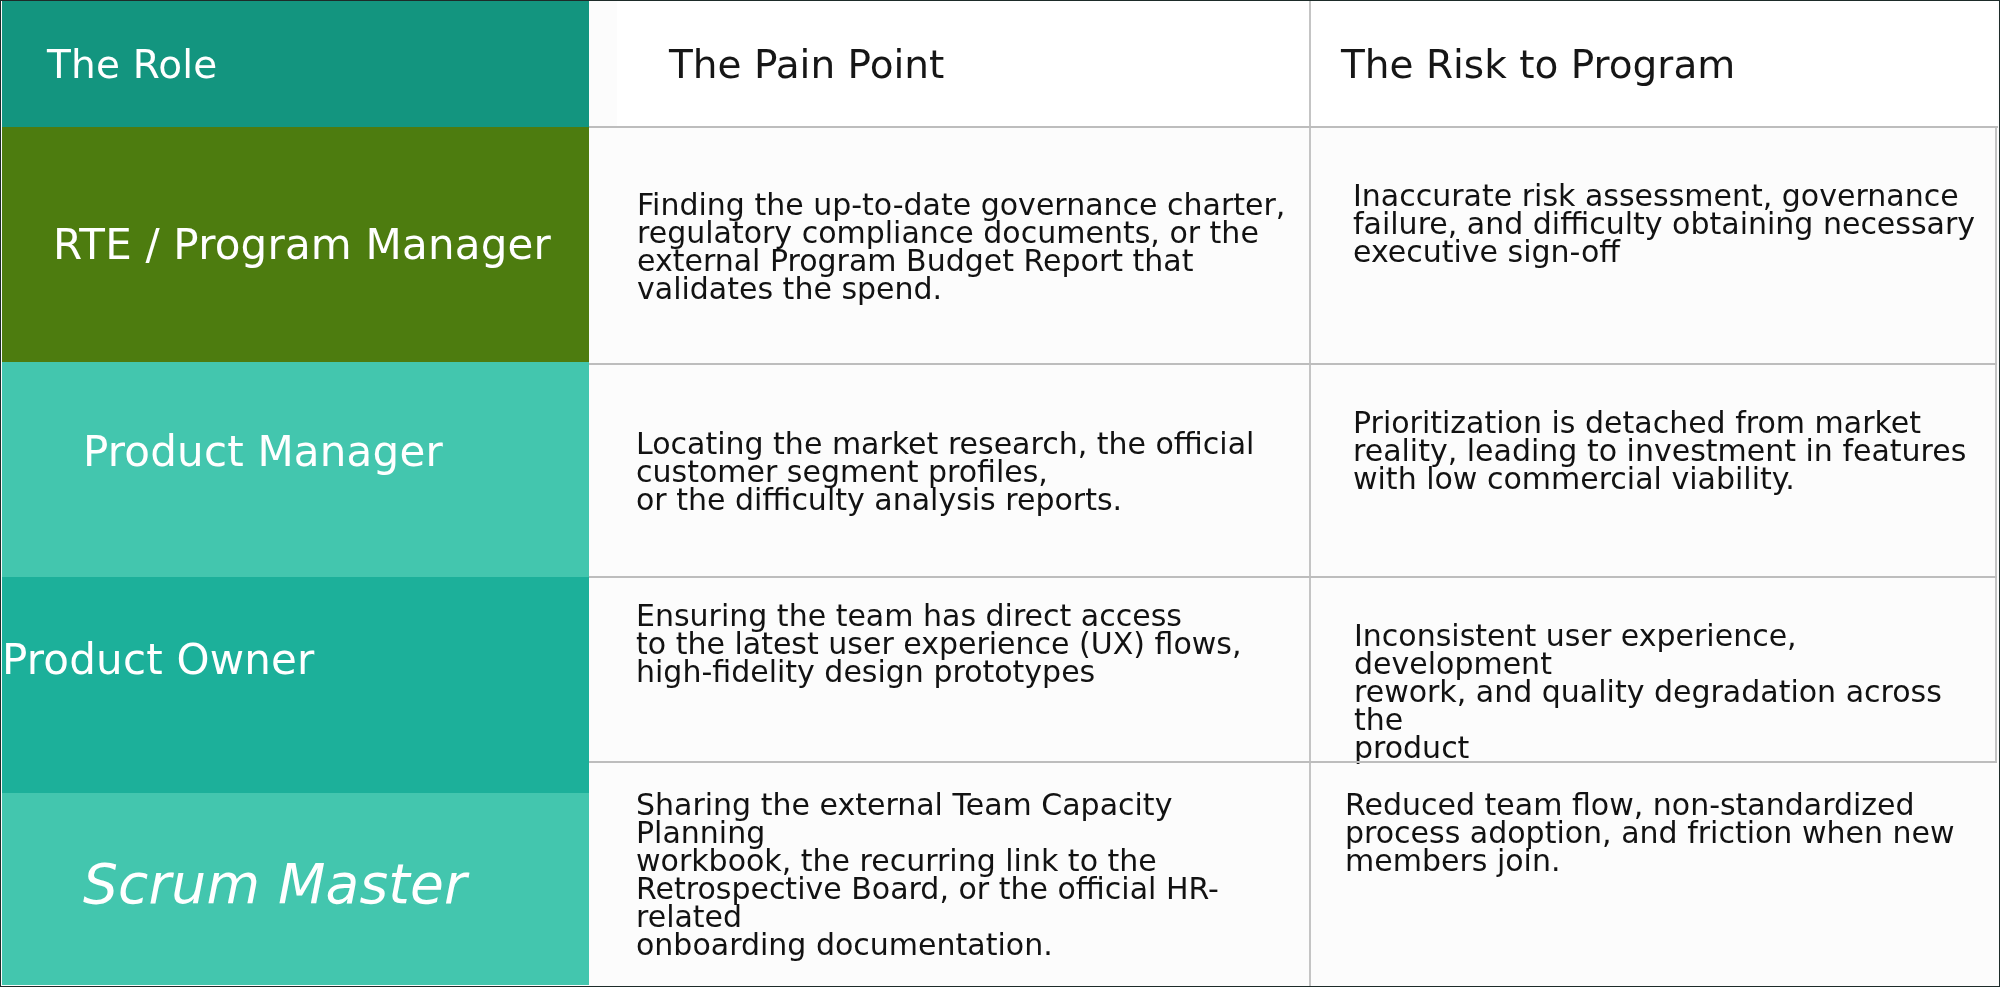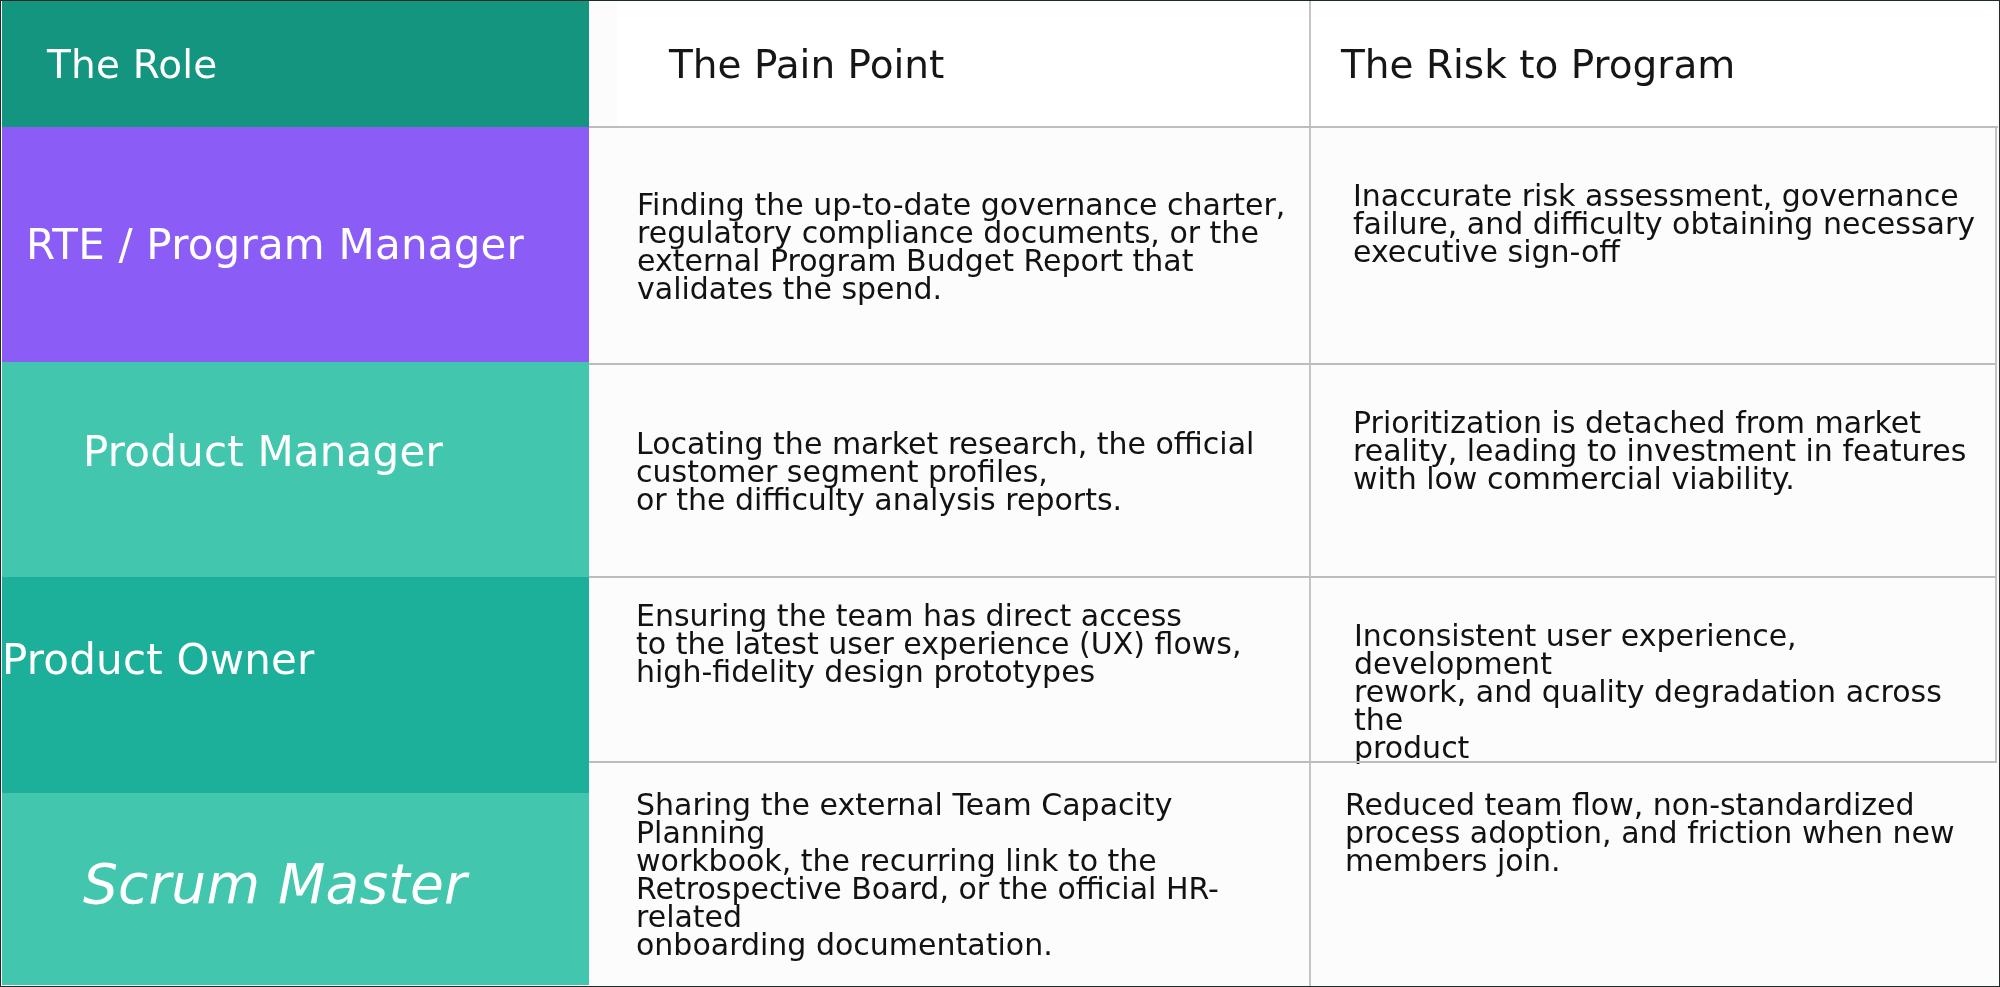--- a/index.html
+++ b/index.html
@@ -14,21 +14,21 @@
   .vline { position:absolute; width:2px; background:#c4c4c4; }
 </style>
 </head>
 <body>
 
 <div class="frame"></div>
 
 <div class="role-cell" style="top:1px;height:126px;background:#13957f;padding-left:45px;">
   <span class="role-text">The Role</span>
 </div>
-<div class="role-cell" style="top:127px;height:235px;background:#8b5cf6;padding-left:24px;">
+<div class="role-cell" style="top:127px;height:235px;background:#4d7c0f;padding-left:51px;">
   <span class="role-text" style="font-size:42px;">RTE / Program Manager</span>
 </div>
 <div class="role-cell" style="top:362px;height:215px;background:#43c6ae;padding-left:49px;align-items:flex-start;padding-top:65px;">
   <span class="role-text" style="font-size:42px;margin-left:32px;">Product Manager</span>
 </div>
 <div class="role-cell" style="top:577px;height:216px;background:#1cb09a;align-items:flex-start;padding-top:58px;">
   <span class="role-text" style="font-size:42px;">Product Owner</span>
 </div>
 <div class="role-cell" style="top:793px;height:192px;background:#43c6ae;padding-left:81px;padding-bottom:10px;">
   <span class="role-text" style="font-size:55px;font-style:italic;">Scrum Master</span>

